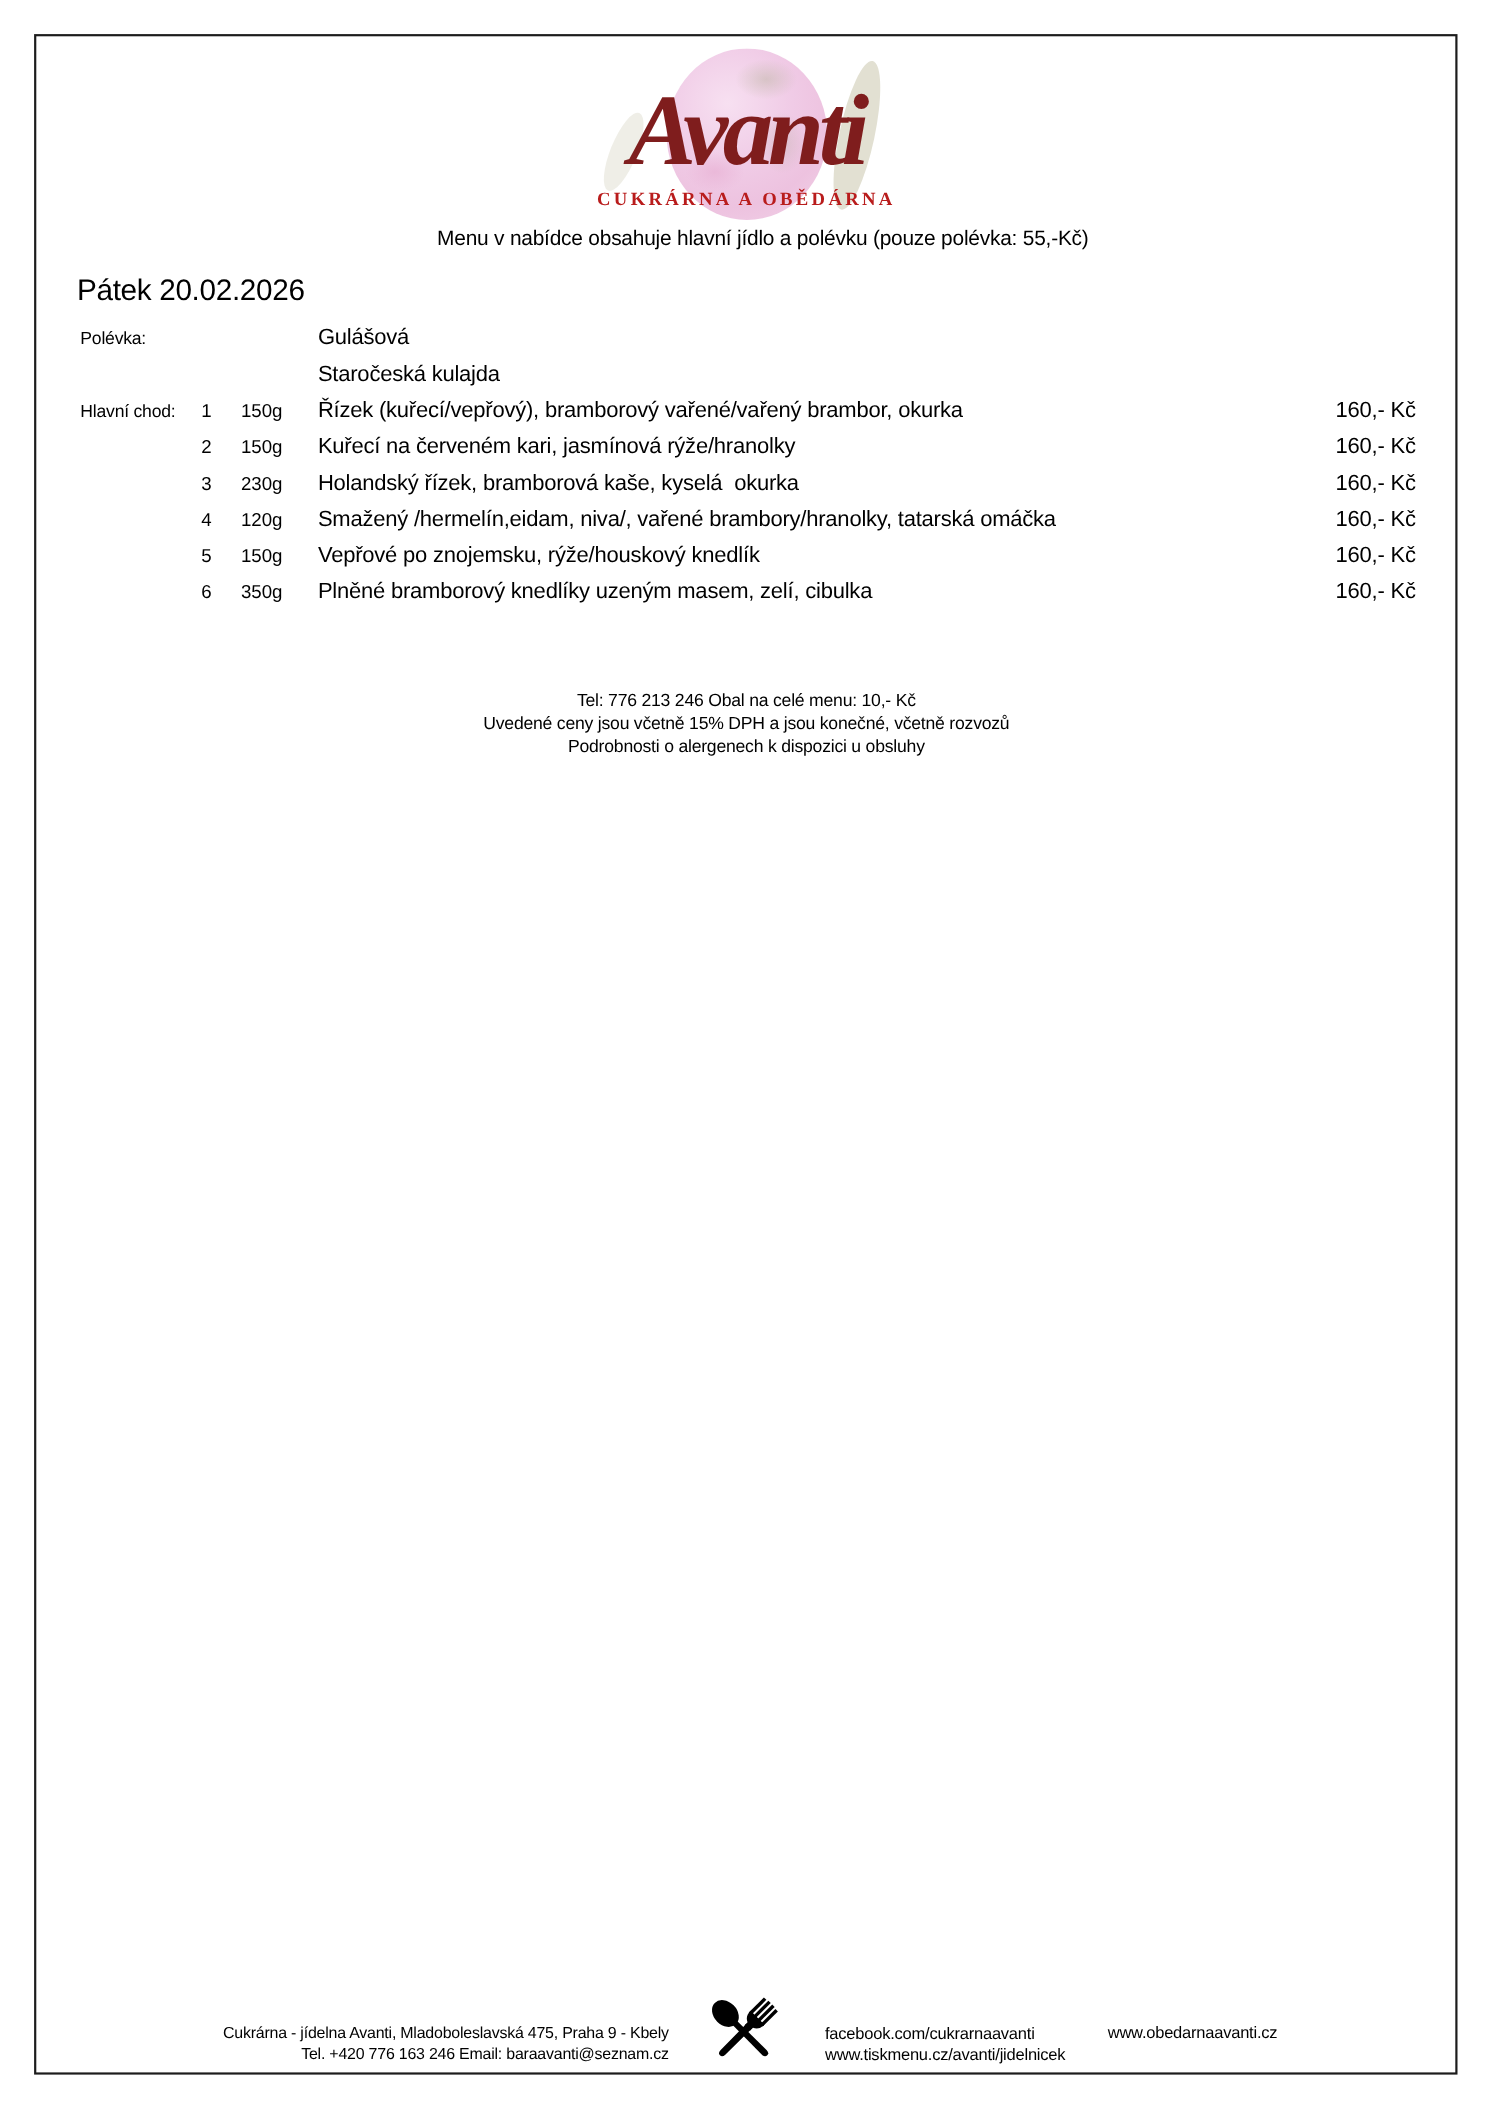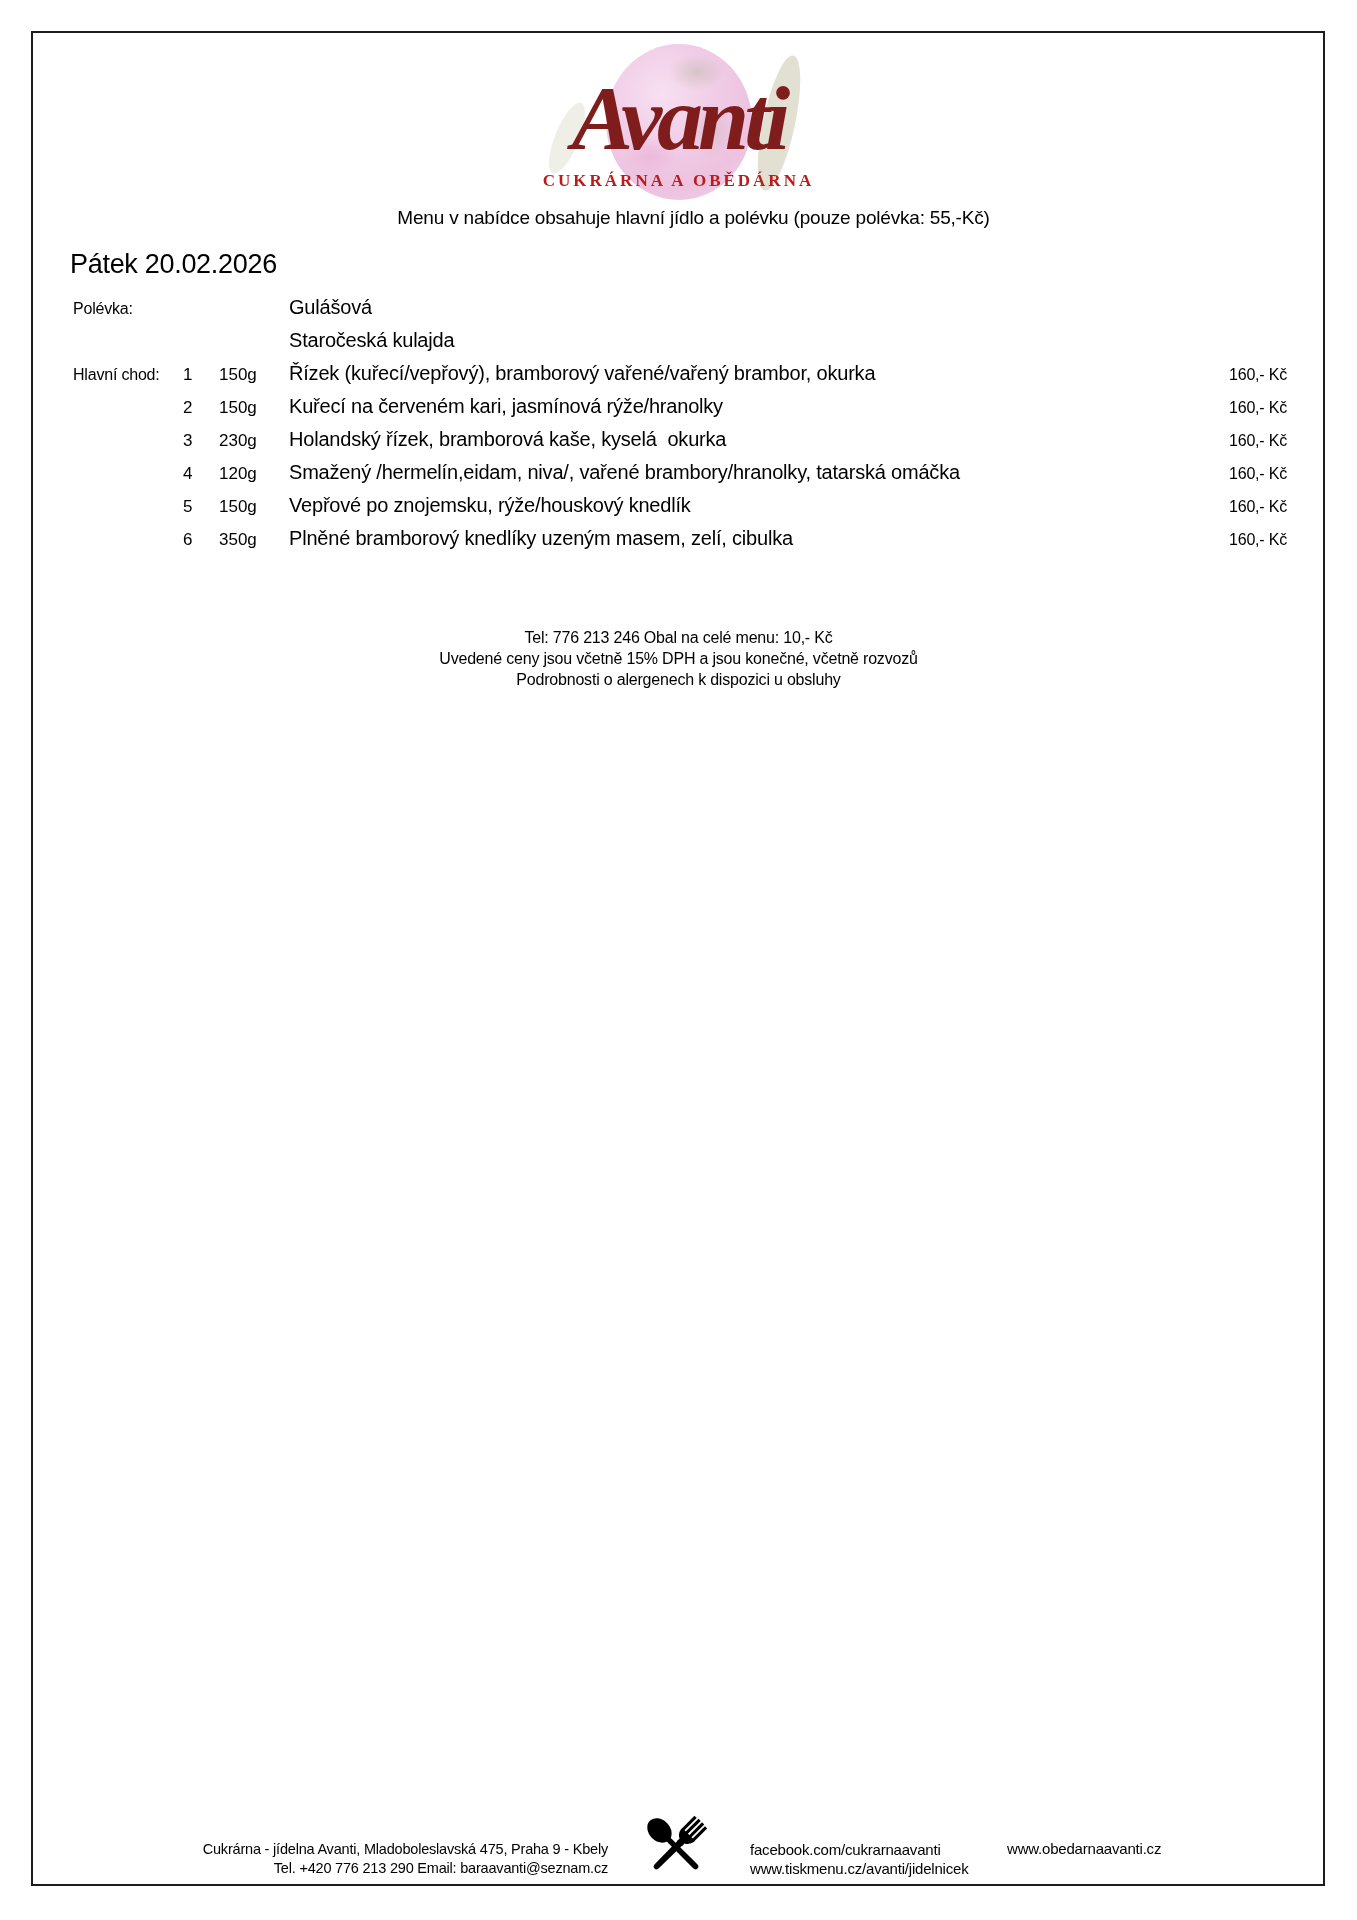--- a/index.html
+++ b/index.html
@@ -57,21 +57,21 @@
     font-size:27px; letter-spacing:-0.3px;
   }
 
   
   .menu { position:absolute; left:73px; top:296px; width:1214px; }
   .mrow { display:flex; align-items:baseline; height:33px; }
   .c-label { width:110px; font-size:16px; letter-spacing:-0.2px; }
   .c-num   { width:36px;  font-size:17px; }
   .c-wt    { width:70px;  font-size:17px; }
   .c-desc  { flex:1; font-size:20px; letter-spacing:-0.2px; white-space:pre; }
-  .c-price { font-size:16px; text-align:right; white-space:nowrap; letter-spacing:-0.2px; }
+  .c-price { font-size:20px; text-align:right; white-space:nowrap; letter-spacing:-0.2px; }
 
   
   .info {
     position:absolute; top:627px; left:0; width:100%;
     text-align:center; font-size:16px; line-height:21px; letter-spacing:-0.2px;
   }
 
   
   .f-address {
     position:absolute; left:100px; top:1840px; width:508px;
@@ -163,21 +163,21 @@
   </div>
 
   <div class="info">
     <div>Tel: 776 213 246   Obal na celé menu: 10,- Kč</div>
     <div>Uvedené ceny jsou včetně 15% DPH a jsou konečné, včetně rozvozů</div>
     <div>Podrobnosti o alergenech k dispozici u obsluhy</div>
   </div>
 
   <div class="f-address">
     <div>Cukrárna - jídelna Avanti, Mladoboleslavská 475, Praha 9 - Kbely</div>
-    <div>Tel. +420 776 213 290   Email: baraavanti@seznam.cz</div>
+    <div>Tel. +420 776 163 246   Email: baraavanti@seznam.cz</div>
   </div>
 
   <div class="f-icon">
     <svg width="80" height="78" viewBox="0 0 100 100" aria-hidden="true">
 
       <g transform="rotate(-45 50 50)" fill="#000">
         <ellipse cx="50" cy="20" rx="13.5" ry="17.5"></ellipse>
         <path d="M46.5 33 L53.5 33 L53.8 84 Q53.8 89 50 89 Q46.2 89 46.2 84 Z"></path>
       </g>
 

